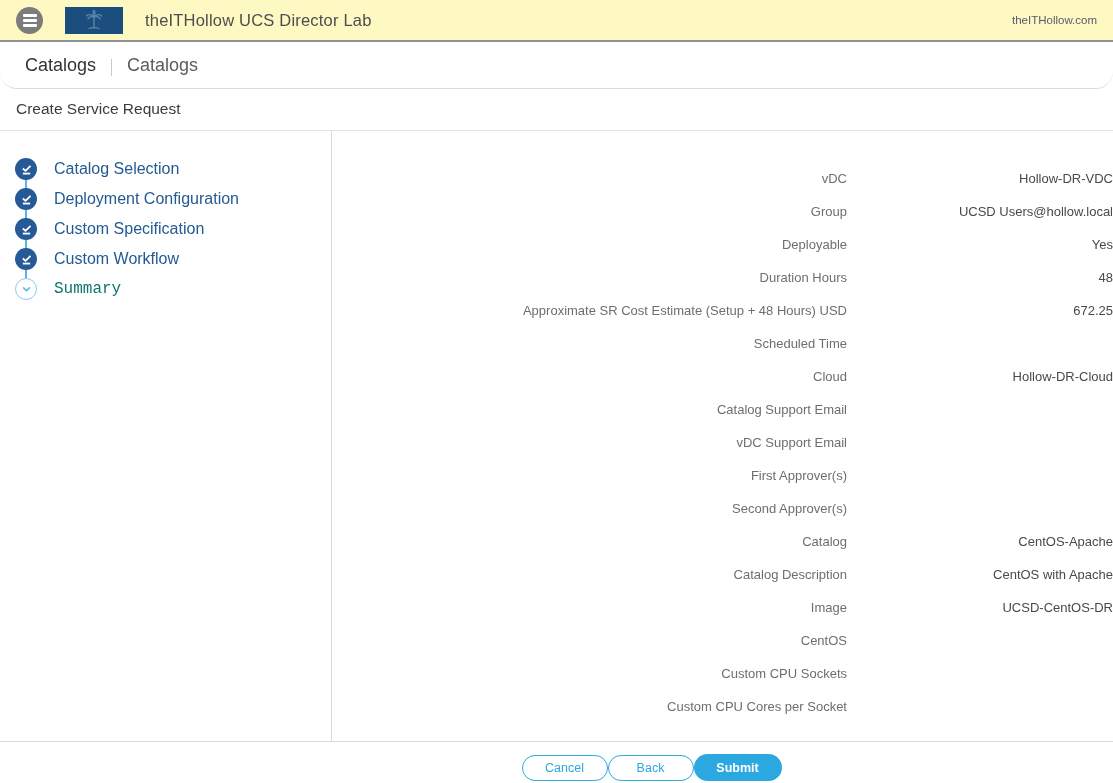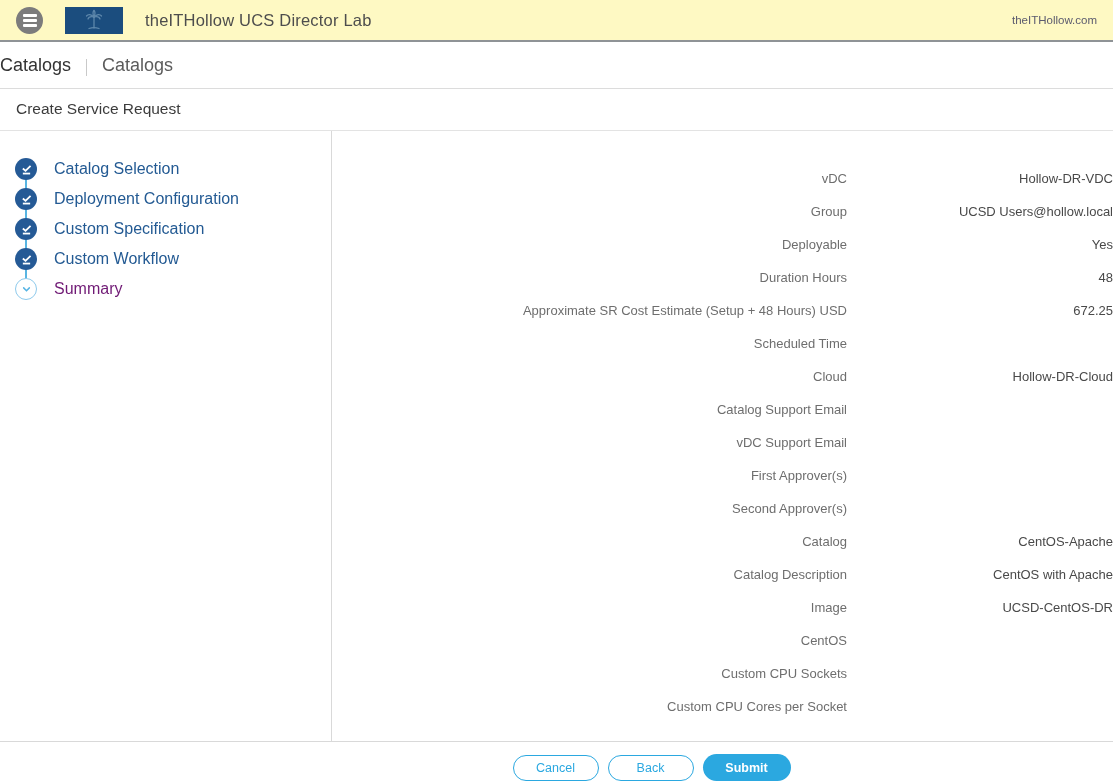--- a/index.html
+++ b/index.html
@@ -12,22 +12,22 @@
   .menu-btn { width:27px; height:27px; border-radius:50%; background:#7c7c7c;
     display:flex; flex-direction:column; justify-content:center; align-items:center;
     gap:2px; cursor:pointer; flex:0 0 auto; }
   .menu-btn span { display:block; width:14px; height:3px; background:#ffffff; border-radius:1px; }
   .logo-box { width:58px; height:27px; background:#1b4d7e; margin-left:22px;
     display:flex; align-items:center; justify-content:center; flex:0 0 auto; }
   .app-title { margin-left:22px; font-size:16.5px; color:#4d4d4d; letter-spacing:.2px; }
   .header-right { margin-left:auto; font-size:11.5px; color:#5a5a6e;text-align:center; }
 
   
-  .breadcrumb-bar { display:flex; align-items:flex-end; padding:13px 0 12px;
-    border-bottom:1px solid #dcdcdc; }
+  .breadcrumb-bar { display:flex; align-items:flex-end; padding:13px 25px 12px;
+    border-bottom:1px solid #dcdcdc;border-radius:17px; }
   .crumb-primary { font-size:18px; color:#333333; cursor:pointer; }
   .crumb-sep { width:0; height:17px; border-left:1px solid #c9c9c9; margin:0 15px; }
   .crumb-secondary { font-size:18px; color:#5c5c5c; cursor:pointer; }
 
   
   .page-title-bar { padding:11px 16px 12px; border-bottom:1px solid #e3e3e3; }
   .page-title { font-size:15.5px; font-weight:normal; color:#3c3c3c; }
 
   
   .content { display:flex; height:610px; }
@@ -35,33 +35,33 @@
     padding:23px 0 0 15px; }
   .step-connector { position:absolute; left:25px; top:34px; width:2px; height:120px;
     background:#58b5e2; }
   .step-item { height:30px; display:flex; align-items:center; cursor:pointer; position:relative; }
   .step-icon { width:22px; height:22px; border-radius:50%; display:flex;
     align-items:center; justify-content:center; flex:0 0 auto; position:relative; z-index:1; }
   .step-icon.done { background:#255a96; }
   .step-icon.active { background:#ffffff; border:1.5px solid #8ecaec; }
   .step-label { margin-left:17px; font-size:16px; }
   .step-label.done { color:#235a93; }
-  .step-label.active { color:#701a75; }
+  .step-label.active { color:#0f766e;font-family:Liberation Mono, monospace; }
 
   .summary-panel { flex:1; padding:20px 0 0 15px; }
   .review-note { font-size:13px; color:#464646; }
   .rows { margin-top:11px; padding-left:31px;text-align:right; }
   .srow { height:33px; display:flex; align-items:center; }
   .srow .label { width:469px; font-size:13px; color:#6e6e6e; }
   .srow .value { flex:1; font-size:13px; color:#494949; }
 
   
   .actions { height:52px; border-top:1px solid #d9d9d9; display:flex;
     align-items:center; justify-content:center; }
-  .btn-group { display:flex; align-items:center; gap:9px; position:relative; left:95px; }
+  .btn-group { display:flex; align-items:center; position:relative; left:95px; }
   .btn { font-family:"Liberation Sans", sans-serif; font-size:12.5px; cursor:pointer; }
   .btn.outline { min-width:86px; height:26px; background:#ffffff; color:#2ba8e0;
     border:1.5px solid #2ba8e0; border-radius:13px; padding:0 18px; }
   .btn.solid { min-width:88px; height:27px; background:#2ba8e0; color:#ffffff;
     border:none; border-radius:14px; padding:0 20px; font-weight:bold; }
 </style>
 </head>
 <body>
 
 <div>

